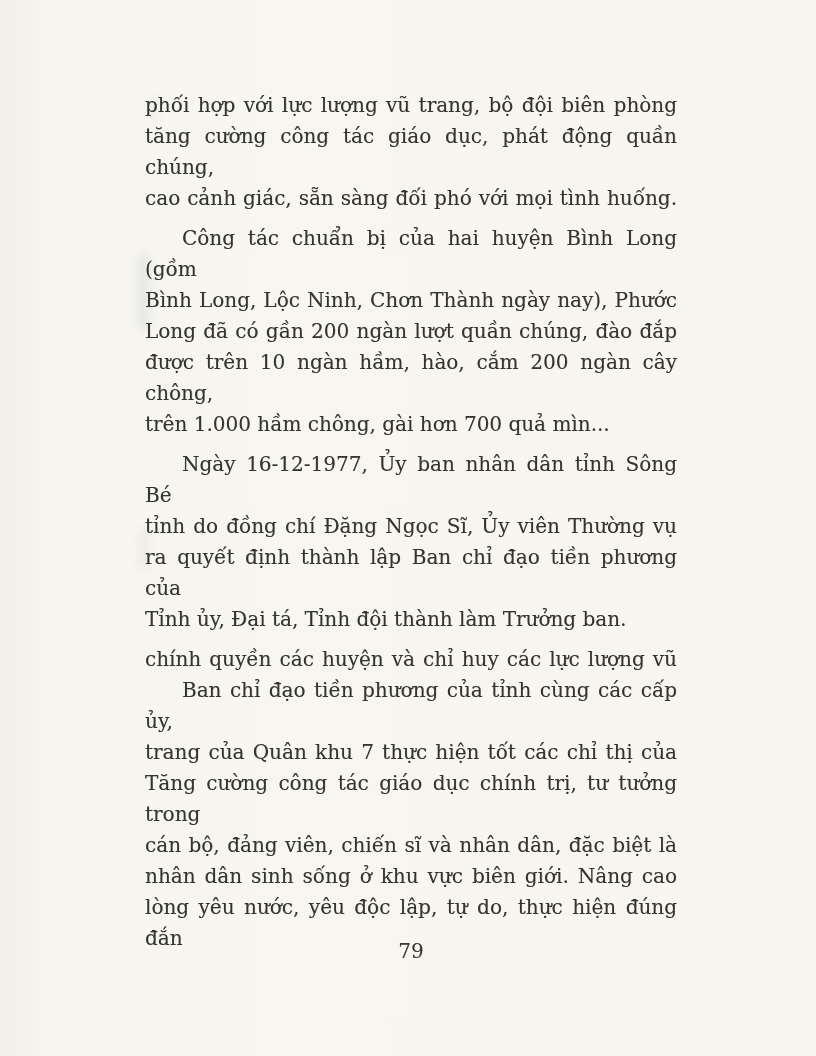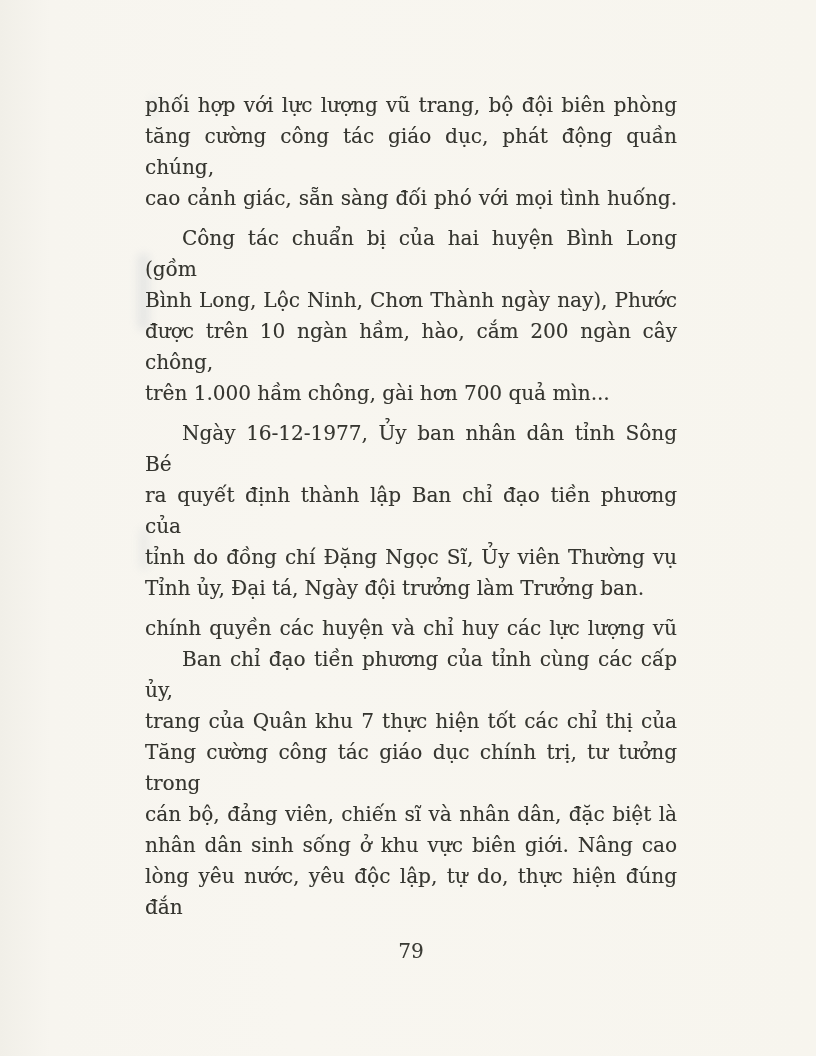--- a/index.html
+++ b/index.html
@@ -70,29 +70,30 @@
 
     <div class="para">
       <div class="line jl">phối hợp với lực lượng vũ trang, bộ đội biên phòng</div>
       <div class="line jl">tăng cường công tác giáo dục, phát động quần chúng,</div>
       <div class="line jl">cao cảnh giác, sẵn sàng đối phó với mọi tình huống.</div>
     </div>
 
     <div class="para">
       <div class="line jl ind">Công tác chuẩn bị của hai huyện Bình Long (gồm</div>
       <div class="line jl">Bình Long, Lộc Ninh, Chơn Thành ngày nay), Phước</div>
+      <div class="line jl">Long đã có gần 200 ngàn lượt quần chúng, đào đắp</div>
       <div class="line jl">được trên 10 ngàn hầm, hào, cắm 200 ngàn cây chông,</div>
       <div class="line">trên 1.000 hầm chông, gài hơn 700 quả mìn...</div>
     </div>
 
     <div class="para">
       <div class="line jl ind">Ngày 16-12-1977, Ủy ban nhân dân tỉnh Sông Bé</div>
+      <div class="line jl">tỉnh do đồng chí Đặng Ngọc Sĩ, Ủy viên Thường vụ</div>
       <div class="line jl">ra quyết định thành lập Ban chỉ đạo tiền phương của</div>
-      <div class="line jl">tỉnh do đồng chí Đặng Ngọc Sĩ, Ủy viên Thường vụ</div>
-      <div class="line">Tỉnh ủy, Đại tá, Ngày đội trưởng làm Trưởng ban.</div>
+      <div class="line">Tỉnh ủy, Đại tá, Tỉnh đội thành làm Trưởng ban.</div>
     </div>
 
     <div class="para">
       <div class="line jl">chính quyền các huyện và chỉ huy các lực lượng vũ</div>
       <div class="line jl ind">Ban chỉ đạo tiền phương của tỉnh cùng các cấp ủy,</div>
       <div class="line jl">trang của Quân khu 7 thực hiện tốt các chỉ thị của</div>
       <div class="line jl">Tăng cường công tác giáo dục chính trị, tư tưởng trong</div>
       <div class="line jl">cán bộ, đảng viên, chiến sĩ và nhân dân, đặc biệt là</div>
       <div class="line jl">nhân dân sinh sống ở khu vực biên giới. Nâng cao</div>
       <div class="line jl">lòng yêu nước, yêu độc lập, tự do, thực hiện đúng đắn</div>

